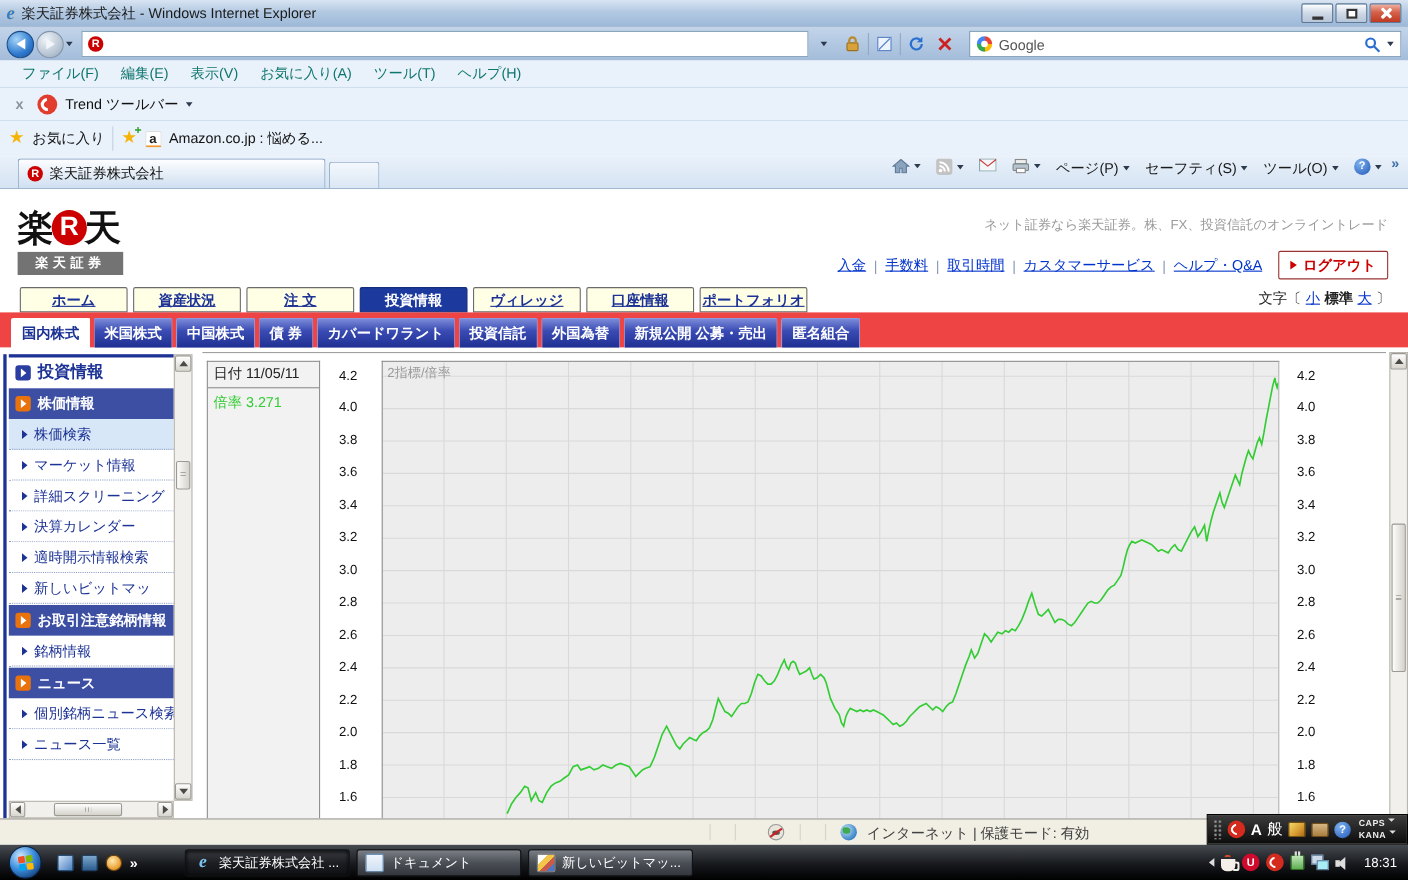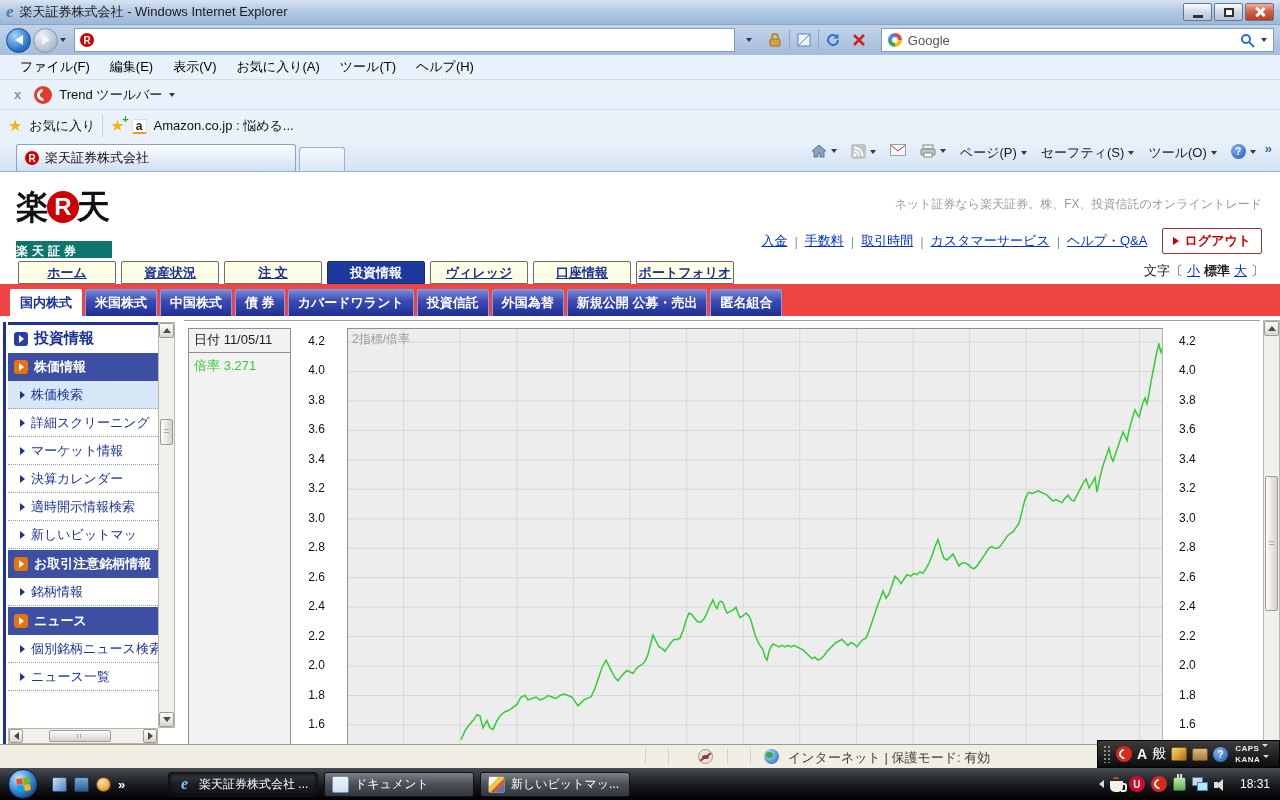--- a/index.html
+++ b/index.html
@@ -34,21 +34,21 @@
  display:flex;align-items:center;justify-content:center;flex:none}
 .addr input{border:none;outline:none;flex:1;height:20px;font-size:13px}
 .tbtn{width:24px;height:24px;display:flex;align-items:center;justify-content:center;flex:none}
 .tsep{width:1px;height:20px;background:#8fa8c4}
 .search{display:flex;align-items:center;height:24px;background:#fff;border:1px solid #7f9db9;width:395px;margin-left:8px;padding:0 6px;gap:6px}
 .glogo{width:14px;height:14px;border-radius:50%;background:conic-gradient(#ea4335 0 25%,#fbbc05 0 50%,#34a853 0 75%,#4285f4 0);position:relative;flex:none}
 .glogo::after{content:"";position:absolute;inset:4px;background:#fff;border-radius:50%}
 .search .stext{flex:1;color:#555}
 
 #menubar{top:55px;height:24px;background:#e9f1fa;display:flex;align-items:center;padding-left:10px}
-.menu-item{padding:3px 10px;color:#000000}
+.menu-item{padding:3px 10px;color:#0f766e}
 #trendbar{top:79px;height:30px;background:#e9f1fa;border-top:1px solid #d0def0;display:flex;align-items:center;padding-left:8px;gap:7px}
 .xclose{color:#8a9299;font-weight:bold;font-size:13px;padding:0 6px}
 .trendico{width:18px;height:18px;border-radius:50%;background:#e23c2e;position:relative;flex:none}
 .trendico::after{content:"";position:absolute;inset:3px;border-radius:50%;border:3px solid #fff;border-top-color:transparent;border-right-color:transparent;transform:rotate(40deg)}
 #favbar{top:109px;height:33px;background:#e9f1fa;border-top:1px solid #d0def0;display:flex;align-items:center;padding-left:8px;gap:7px}
 .star{color:#f5b40a;font-size:16px;line-height:1}
 .addstar{position:relative;color:#f5b40a;font-size:16px;line-height:1}
 .addstar::after{content:"+";position:absolute;right:-4px;top:-4px;color:#2ca02c;font-size:11px;font-weight:bold}
 .vsep{width:1px;height:22px;background:#c2d2e4}
 .amz{width:15px;height:15px;background:#fff;border:1px solid #ddd;border-radius:2px;color:#222;font-weight:bold;
@@ -59,21 +59,21 @@
  background:linear-gradient(#fdfeff,#e6eef8 50%,#cfdff1);border:1px solid #8ba4c2;border-bottom:none;border-radius:3px 3px 0 0;font-size:13px}
 .tabstub{width:46px;height:24px;margin-left:3px;background:linear-gradient(#f3f8fd,#dbe7f4);border:1px solid #9db3cc;border-bottom:none;border-radius:3px 3px 0 0}
 #cmdbar{margin-left:auto;display:flex;align-items:flex-start;gap:4px;height:30px;padding-right:8px;font-size:13px;color:#1a1a1a}
 .cmd{display:flex;align-items:center;gap:4px;padding:3px 5px}
 .chev{color:#3a6ea5;font-weight:bold}
 
 #pageheader{top:172px;height:86px;background:#fff}
 .logo{position:absolute;left:16px;top:18px;width:96px}
 .logo-top{display:flex;align-items:center;font-weight:bold;font-size:33px;color:#111;line-height:1}
 .logo-r{width:32px;height:32px;border-radius:50%;background:#cc0000;color:#fff;font-size:24px;display:flex;align-items:center;justify-content:center;margin:0 -2px}
-.logo-sub{margin-top:18px;background:#0f766e;color:#fff;font-size:12px;font-weight:bold;text-align:left;padding:2px 0;letter-spacing:4px}
+.logo-sub{margin-top:6px;background:#737373;color:#fff;font-size:12px;font-weight:bold;text-align:center;padding:2px 0;letter-spacing:4px}
 .tagline{position:absolute;right:18px;top:24px;color:#9a9a9a;font-size:12px}
 .hlinks{position:absolute;right:18px;top:56px;display:flex;align-items:center;gap:7px;font-size:13px}
 .hl-link{color:#0033cc;text-decoration:underline;cursor:pointer}
 .hl-sep{color:#8899bb}
 .logout{border:1px solid #993333;border-radius:2px;background:#fff;color:#cc0000;font-weight:bold;padding:3px 10px;display:flex;align-items:center;gap:5px;margin-left:8px;cursor:pointer}
 .tri-red{width:0;height:0;border-top:4px solid transparent;border-bottom:4px solid transparent;border-left:6px solid #cc0000}
 
 #maintabs{top:258px;height:26px;background:#fff;display:flex;align-items:flex-end;padding-left:18px}
 .mtab{width:98px;height:23px;margin-right:5px;background:#ffffe6;border:1px solid #6b6b6b;border-radius:2px 2px 0 0;
  display:flex;align-items:center;justify-content:center;cursor:pointer}
@@ -416,25 +416,25 @@
           <i class="tri-r-w"></i>
         </span>
         <span class="sb-label">株価情報</span>
       </div>
       <div class="sb-item hl">
         <i class="tri-r-b"></i>
         <span class="sb-label">株価検索</span>
       </div>
       <div class="sb-item">
         <i class="tri-r-b"></i>
+        <span class="sb-label">マーケット情報</span>
+      </div>
+      <div class="sb-item">
+        <i class="tri-r-b"></i>
         <span class="sb-label">詳細スクリーニング</span>
-      </div>
-      <div class="sb-item">
-        <i class="tri-r-b"></i>
-        <span class="sb-label">マーケット情報</span>
       </div>
       <div class="sb-item">
         <i class="tri-r-b"></i>
         <span class="sb-label">決算カレンダー</span>
       </div>
       <div class="sb-item">
         <i class="tri-r-b"></i>
         <span class="sb-label">適時開示情報検索</span>
       </div>
       <div class="sb-item">

